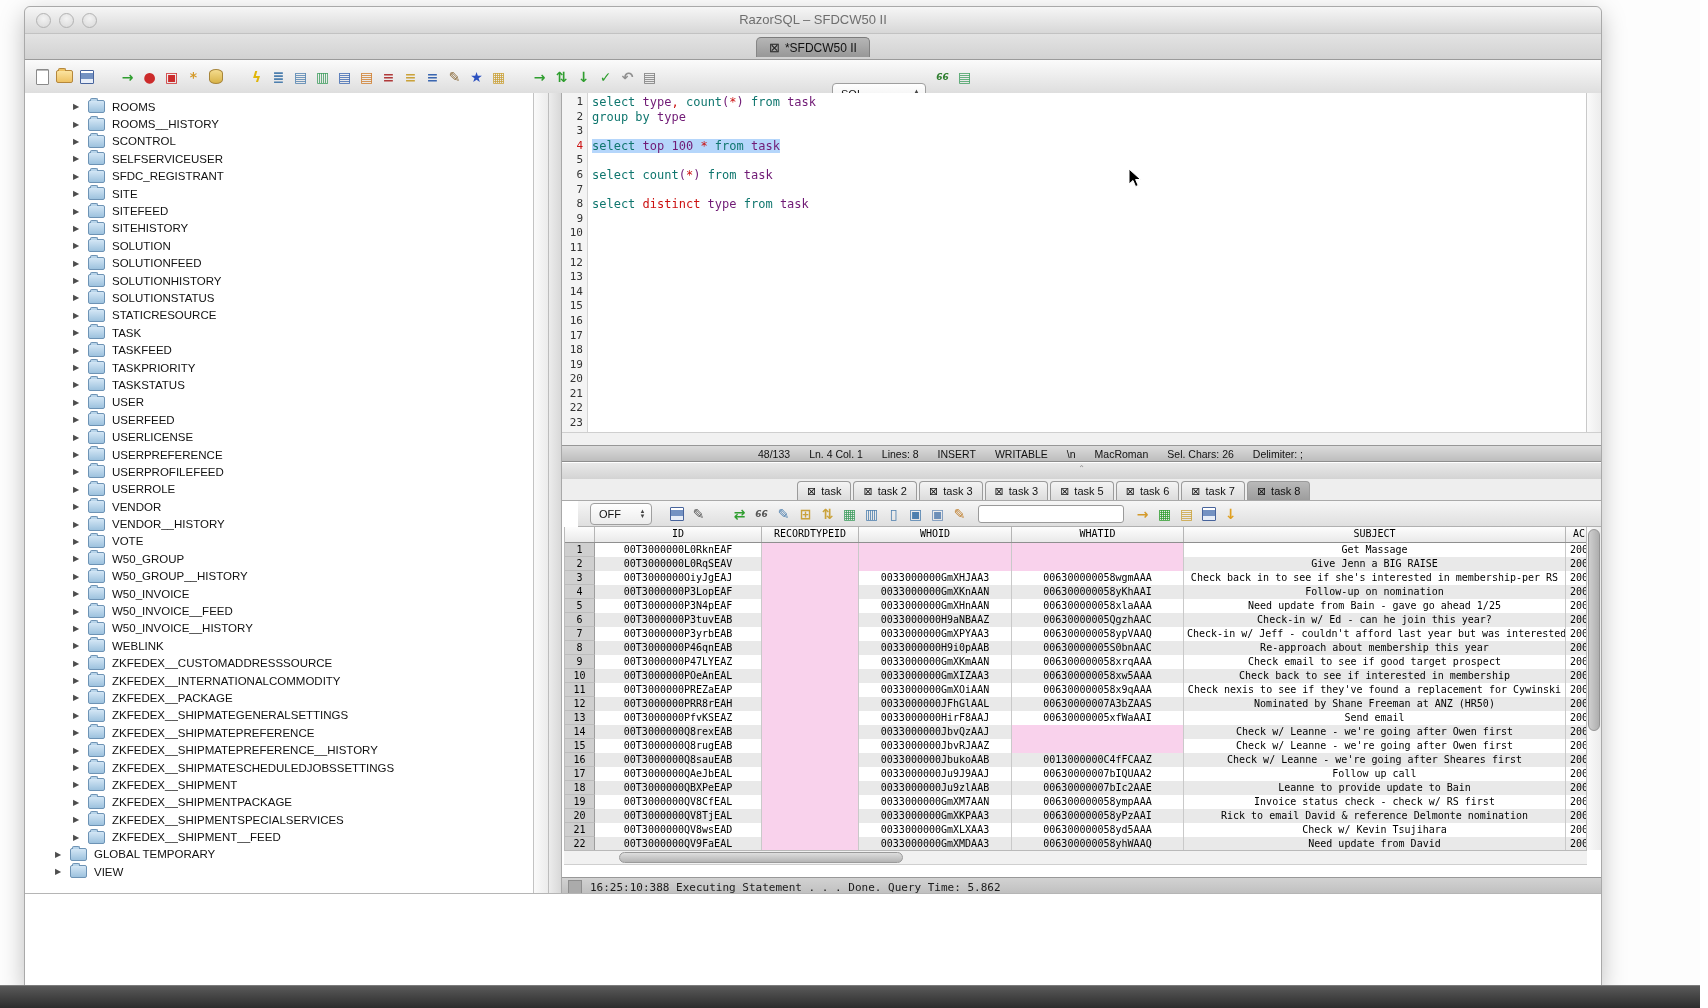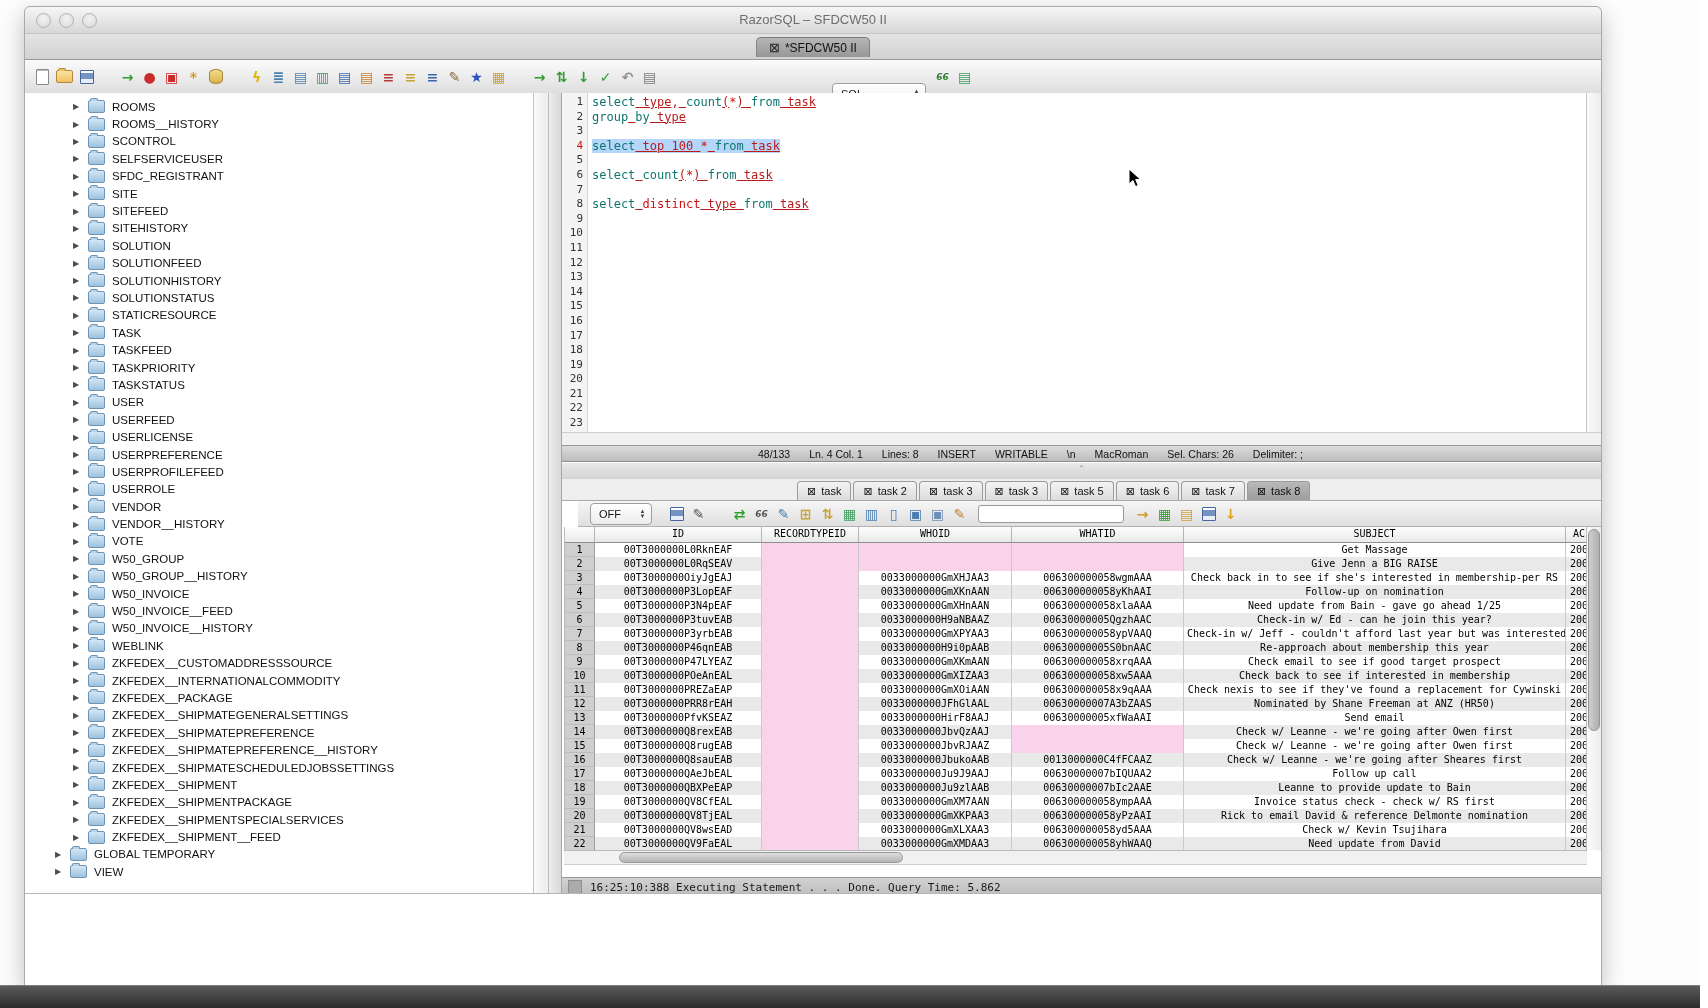--- a/index.html
+++ b/index.html
@@ -61,21 +61,21 @@
   .editor{position:absolute;left:0;right:0;top:0;height:339px;display:flex;
     font-family:"DejaVu Sans Mono",monospace;font-size:12px;}
   .gutter{width:26px;background:#f4f4f4;border-right:1px solid #d4d4d4;text-align:right;
     padding:2px 4px 0 0;box-sizing:border-box;color:#333;}
   .gnum{height:14.6px;line-height:14.6px;font-size:11px;}
   .gnum.cur{color:#cc1111;}
   .code{flex:1;padding:2px 0 0 4px;overflow:hidden;}
   .crow{height:14.6px;line-height:14.6px;white-space:pre;}
   .tk-k{color:#0f766e;}
   .tk-r{color:#cc1111;}
-  .tk-p{color:#b91c1c;text-decoration:underline;}
+  .tk-p{color:#701a75;}
   .sel{background:#b5d6fb;}
   .ed-vscroll{width:14px;border-left:1px solid #c9c9c9;background:linear-gradient(90deg,#fafafa,#ececec);}
   .ed-hscroll{position:absolute;left:0;right:0;top:339px;height:13px;background:#f1f1f1;
     border-top:1px solid #cfcfcf;}
   .ed-status{position:absolute;left:0;right:0;top:352px;height:17px;background:linear-gradient(#dbdbdb,#bdbdbd);
     border-top:1px solid #979797;border-bottom:1px solid #8d8d8d;display:flex;align-items:center;
     gap:19px;padding-left:196px;font-size:10.5px;color:#111;box-sizing:border-box;}
   .pane-splitter{position:absolute;left:0;right:0;top:370px;height:16px;background:linear-gradient(#e9e9e9,#d3d3d3);
     border-bottom:1px solid #b3b3b3;text-align:center;font-size:8px;color:#8a8a8a;line-height:12px;}
   

